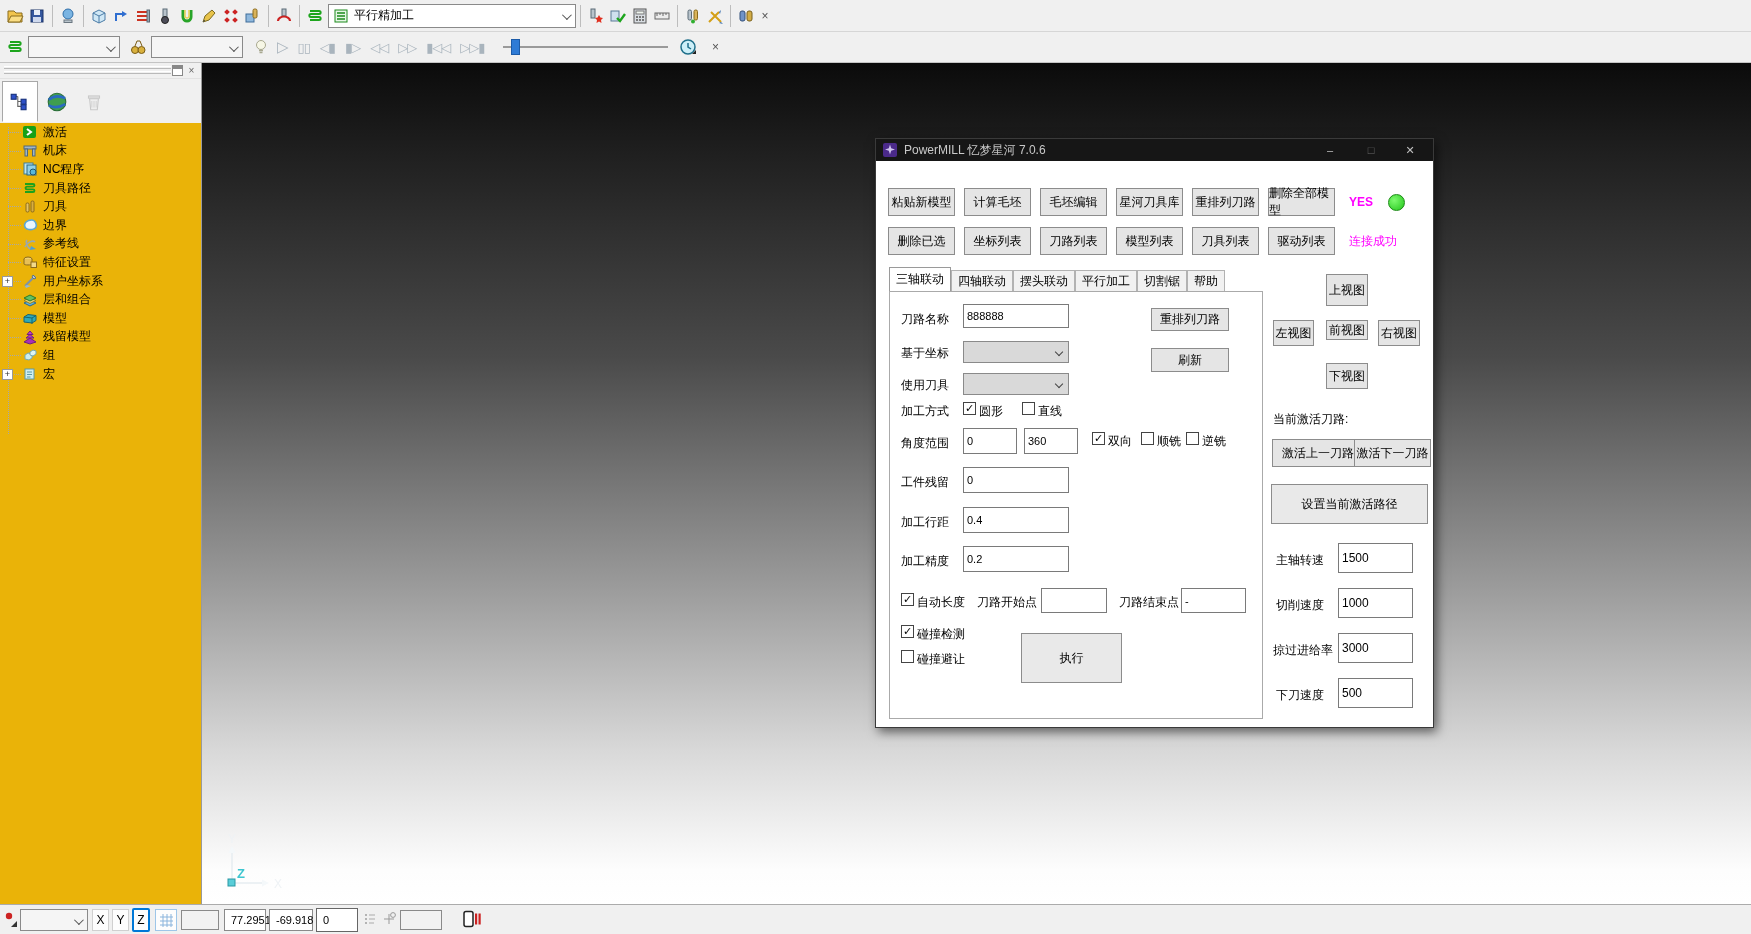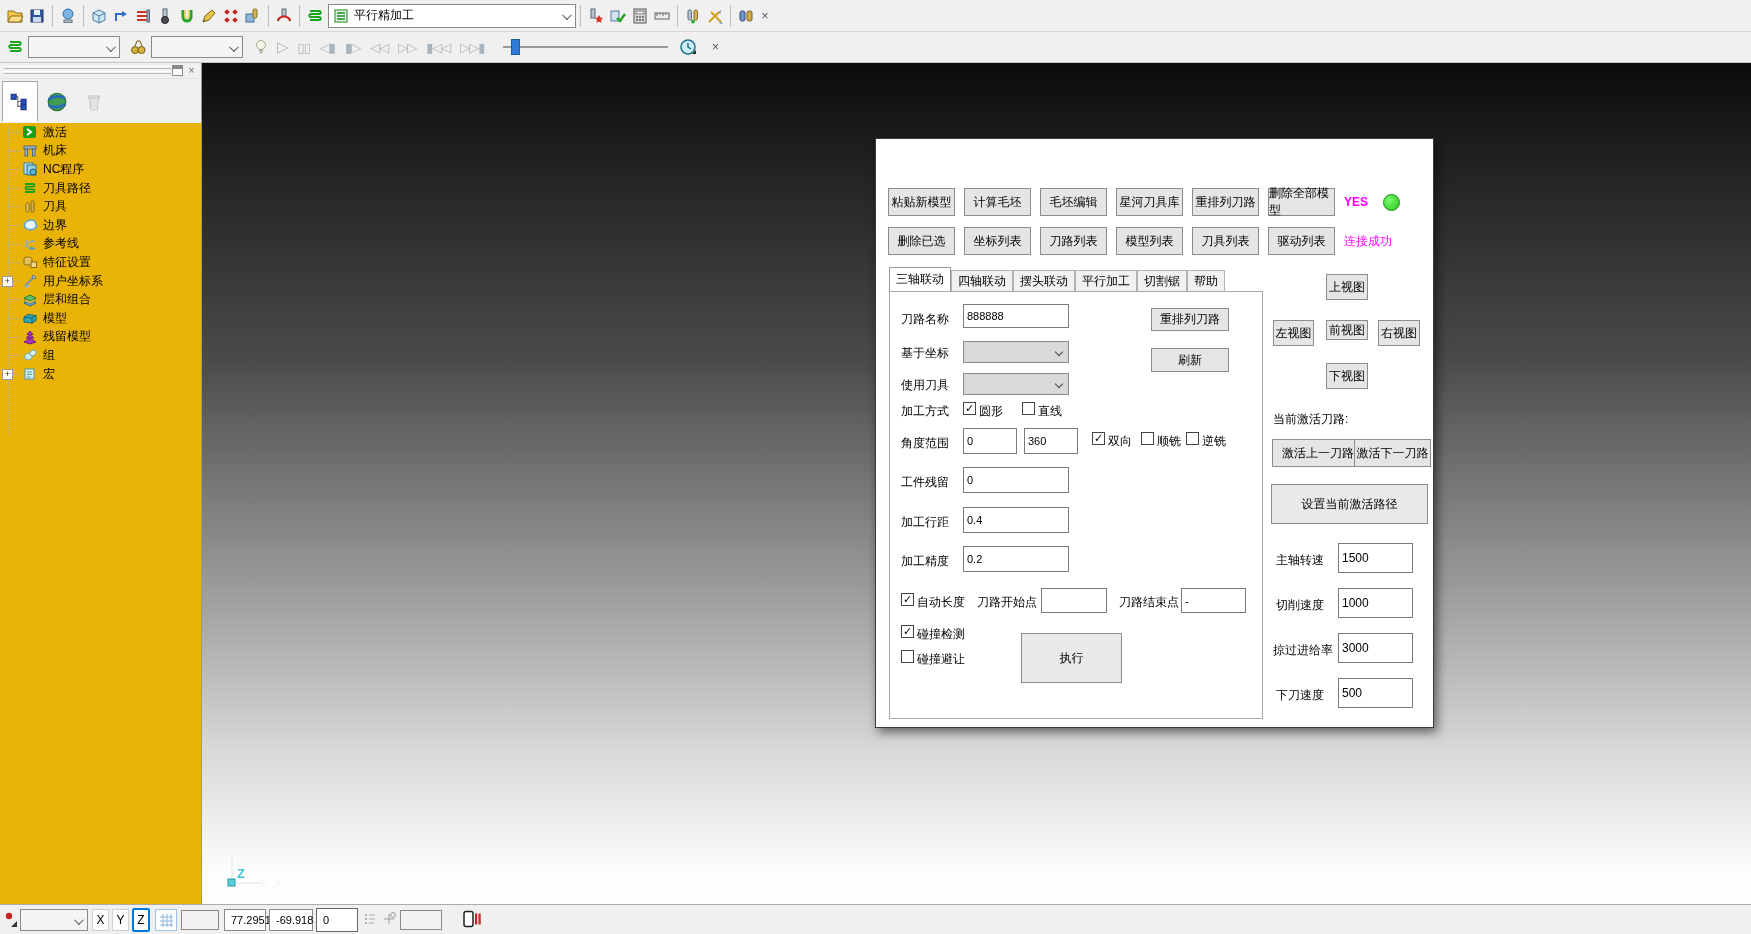--- a/index.html
+++ b/index.html
@@ -44,21 +44,21 @@
 
 .dialog{position:absolute;left:875px;top:138px;width:559px;height:590px;background:#fff;border:1px solid #3a3a3a;box-shadow:3px 4px 10px rgba(0,0,0,.55)}
 .dtitle{position:absolute;left:0;top:0;right:0;height:22px;background:#161616;display:flex;align-items:center;padding-left:7px;gap:7px}
 .dtitle .txt{color:#c9c9c9;font-size:12px}
 .dctrl{position:absolute;top:0;height:22px;width:34px;color:#c0c0c0;display:flex;align-items:center;justify-content:center;font-size:11px}
 .dmenu{position:absolute;left:0;top:22px;right:0;height:21px;background:#fff;display:flex;align-items:center;padding-left:7px;gap:14px}
 .dmenu span{font-size:12px;color:#111}
 .wbtn{background:#e5e5e5;border:1px solid #8c8c8c;display:flex;align-items:center;justify-content:center;font-size:12px;color:#000;cursor:default}
 .brow{position:absolute;left:12px;display:flex;gap:9px;align-items:center}
 .brow .wbtn{width:67px;height:28px}
-.magenta{color:#f0f;font-weight:bold;font-size:12px;}
+.magenta{color:#f0f;font-weight:bold;font-size:12px;margin-left:5px}
 .gdot{width:17px;height:17px;border-radius:50%;background:radial-gradient(circle at 35% 35%,#7dfa6e,#23c51b);border:1px solid #1a8a14;margin-left:6px}
 .tabctl{position:absolute;left:13px;top:152px;width:374px;height:428px;border:1px solid #aaa;background:#fff}
 .tabs{position:absolute;left:13px;top:130px;display:flex;align-items:flex-end;height:22px}
 .tab{border:1px solid #b2b2b2;border-bottom:none;background:#f1f1f1;height:21px;display:flex;align-items:center;justify-content:center;font-size:12px;padding:0 6px}
 .tab.active{background:#fff;height:24px;border-color:#9a9a9a;position:relative;z-index:3}
 .flabel{position:absolute;font-size:12px;color:#000;white-space:nowrap}
 .tfield{position:absolute;border:1px solid #7a7a7a;background:#fff;font-size:11px;padding:0 3px;font-family:"Liberation Sans","DejaVu Sans",sans-serif;color:#000;outline:none}
 .dcombo{position:absolute;background:#d9d9d9;border:1px solid #8a8a8a}
 .dcombo .chev{position:absolute;right:6px;top:7px;width:6px;height:6px;border-right:1.5px solid #444;border-bottom:1.5px solid #444;transform:rotate(45deg)}
 .cb{position:absolute;width:13px;height:13px;background:#fff;border:1px solid #444;font-size:11px;line-height:11px;text-align:center;color:#000}
@@ -434,20 +434,30 @@
       <path d="M24 15l-3.5 7h7z" fill="#f4f8fa"></path>
       <path d="M24 52h32" stroke="#e8eef2" stroke-width="1.6"></path>
       <path d="M61 52l-7-3.5v7z" fill="#f4f8fa"></path>
       <rect x="20" y="48" width="7" height="7" fill="#59cdd8" stroke="#2a98a4"></rect>
       <text x="29" y="47" fill="#3ec6d0" font-size="13" font-weight="bold">Z</text>
       <text x="66" y="57" fill="#eef2f5" font-size="12">X</text>
     </svg>
   </div>
 
   <div class="dialog">
+    <div class="dtitle">
+      <svg width="14" height="14" viewBox="0 0 14 14">
+          <rect width="14" height="14" rx="2" fill="#4b2a8a"></rect>
+          <path d="M7 1.5l1.2 3.8 3.8 1.2-3.8 1.2L7 11.5 5.8 7.7 2 6.5l3.8-1.2z" fill="#cfc3ee"></path>
+        </svg>
+      <span class="txt">PowerMILL 忆梦星河  7.0.6</span>
+      <span class="dctrl" style="right:86px">–</span>
+      <span class="dctrl" style="right:45px;color:#6a6a6a">□</span>
+      <span class="dctrl" style="right:6px">✕</span>
+    </div>
 
     <div class="brow" style="top:49px">
       <div class="wbtn">粘贴新模型</div>
       <div class="wbtn">计算毛坯</div>
       <div class="wbtn">毛坯编辑</div>
       <div class="wbtn">星河刀具库</div>
       <div class="wbtn">重排列刀路</div>
       <div class="wbtn">删除全部模型</div>
       <span class="magenta">YES</span>
       <span class="gdot"></span>
@@ -518,21 +528,21 @@
     <input class="tfield" style="left: 165px; top: 449px; width: 66px; height: 25px;" value="">
     <span class="flabel" style="left:243px;top:455px">刀路结束点</span>
     <input class="tfield" style="left: 305px; top: 449px; width: 65px; height: 25px;" value="-">
 
     <span class="cb" style="left:25px;top:486px">✓</span>
     <span class="flabel" style="left:41px;top:487px">碰撞检测</span>
     <span class="cb" style="left:25px;top:511px"></span>
     <span class="flabel" style="left:41px;top:512px">碰撞避让</span>
     <div class="wbtn" style="position:absolute;left:145px;top:494px;width:101px;height:50px;background:#e9e9e9">执行</div>
 
-    <div class="wbtn" style="position:absolute;left:450px;top:135px;width:42px;height:26px">上视图</div>
+    <div class="wbtn" style="position:absolute;left:450px;top:135px;width:42px;height:32px">上视图</div>
     <div class="wbtn" style="position:absolute;left:397px;top:181px;width:41px;height:26px">左视图</div>
     <div class="wbtn" style="position:absolute;left:450px;top:181px;width:42px;height:20px">前视图</div>
     <div class="wbtn" style="position:absolute;left:502px;top:181px;width:42px;height:26px">右视图</div>
     <div class="wbtn" style="position:absolute;left:450px;top:224px;width:42px;height:26px">下视图</div>
 
     <span class="flabel" style="left:397px;top:272px">当前激活刀路:</span>
     <div class="wbtn" style="position:absolute;left:396px;top:300px;width:92px;height:28px">激活上一刀路</div>
     <div class="wbtn" style="position:absolute;left:478px;top:300px;width:77px;height:28px">激活下一刀路</div>
     <div class="wbtn" style="position:absolute;left:395px;top:345px;width:157px;height:40px;background:#e9e9e9">设置当前激活路径</div>
 

